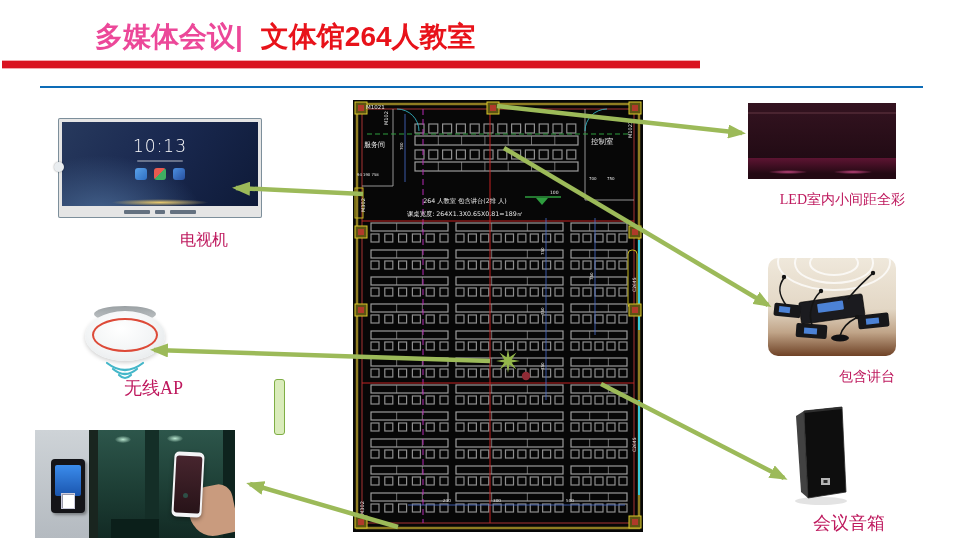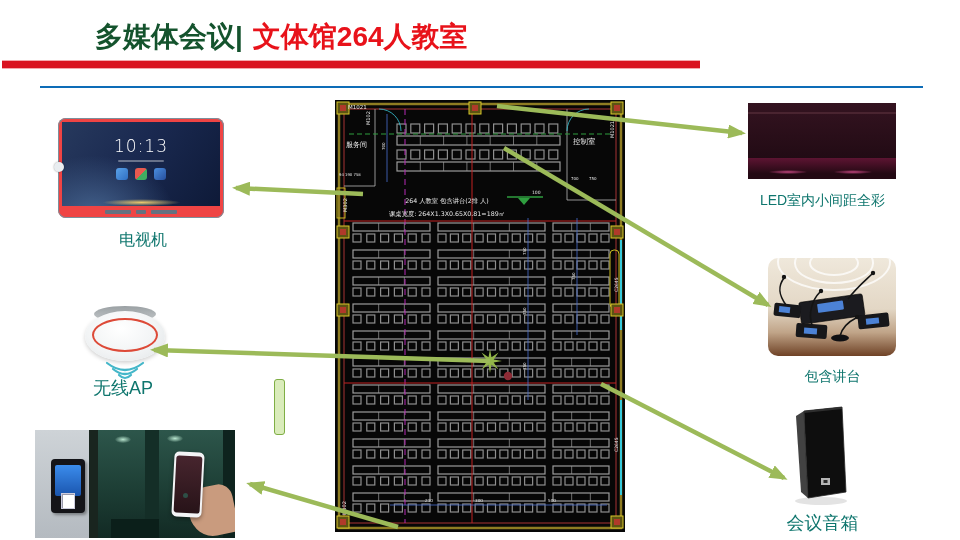--- a/index.html
+++ b/index.html
@@ -1,30 +1,30 @@
 <!DOCTYPE html>
 <html><head>
 <meta charset="utf-8">
 <style>
   html,body{margin:0;padding:0;background:#888;}
   .slide{position:relative;width:960px;height:540px;background:#ffffff;overflow:hidden;
          font-family:"Liberation Sans","DejaVu Sans",sans-serif;}
   
   .title-row{position:absolute;left:95px;top:18px;font-size:28px;font-weight:bold;white-space:nowrap;}
-  .title-prefix{color:#14532d;}
-  .title-main{color:#e8121a;margin-left:10px;}
+  .title-prefix{color:#ec4899;}
+  .title-main{color:#e8121a;margin-left:18px;}
   .red-bar{position:absolute;left:2px;top:61px;width:698px;height:7px;background:#d91420;
            box-shadow:0 1px 0 #f4a9ad,0 -1px 0 #f4a9ad;}
   .blue-line{position:absolute;left:40px;top:86px;width:883px;height:2px;background:#0d6cb7;}
   
-  .cap{position:absolute;text-align:center;color:#0f766e;
-       font-family:Liberation Sans, sans-serif;}
-  
-  .tv{position:absolute;left:58px;top:118px;width:166px;height:100px;background:#ef4444;
-      border-radius:8px;box-shadow:inset 0 0 0 1px #7d8f9b;}
+  .cap{position:absolute;text-align:right;color:#be185d;
+       font-family:Liberation Serif, serif;}
+  
+  .tv{position:absolute;left:58px;top:118px;width:204px;height:100px;background:#e5e5e5;
+      border-radius:2px;box-shadow:inset 0 0 0 1px #7d8f9b;}
   .tv-screen{position:absolute;left:4px;top:4px;right:4px;bottom:12px;overflow:hidden;
       background:radial-gradient(ellipse at 20% 110%, #44628c 0%, rgba(68,98,140,0) 45%),
                  linear-gradient(125deg,#27395d 0%,#1a2950 45%,#0e1a38 100%);}
   .tv-time{position:absolute;left:0;right:0;top:14px;text-align:center;color:#fff;
       font-size:17px;font-weight:300;letter-spacing:1px;font-family:"DejaVu Sans",sans-serif;}
   .tv-sub{position:absolute;left:50%;top:38px;width:46px;height:2px;margin-left:-23px;
       background:rgba(255,255,255,.35);border-radius:1px;}
   .tv-icons{position:absolute;left:0;right:0;top:46px;display:flex;justify-content:center;gap:7px;}
   .tv-ic{width:12px;height:12px;border-radius:3px;}
   .tv-ic.a{background:linear-gradient(135deg,#5aa2e8,#2f6fc4);}
@@ -91,21 +91,21 @@
   .led-streak{position:absolute;bottom:6%;width:26%;height:4px;border-radius:50%;
       background:radial-gradient(ellipse,#c2457f 0%,rgba(194,69,127,0) 75%);}
   
   .mic{position:absolute;left:768px;top:258px;width:128px;height:98px;border-radius:10px;overflow:hidden;
       background:linear-gradient(180deg,#efe8db 0%,#e3d7c5 52%,#c0a488 76%,#6f4226 100%);}
   .mic-ring{position:absolute;border-radius:50%;border:2px solid rgba(255,255,255,.75);}
   .mic svg{position:absolute;left:0;top:0;}
   
   .spk{position:absolute;left:791px;top:406px;width:60px;height:100px;}
   
-  .plan{position:absolute;left:335px;top:100px;width:290px;height:328px;}
+  .plan{position:absolute;left:353px;top:100px;width:290px;height:328px;}
   .plan svg{display:block;}
   .desk{fill:none;stroke:#9c9c9c;stroke-width:1.2;}
   .chair{fill:none;stroke:#8f8f8f;stroke-width:1.2;}
   .deskline{stroke:#9c9c9c;stroke-width:0.7;}
   .plantext{fill:#e8e8e8;font-family:"DejaVu Sans",sans-serif;}
   
   .arrows{position:absolute;left:0;top:0;z-index:6;pointer-events:none;}
 </style>
 </head>
 <body>

